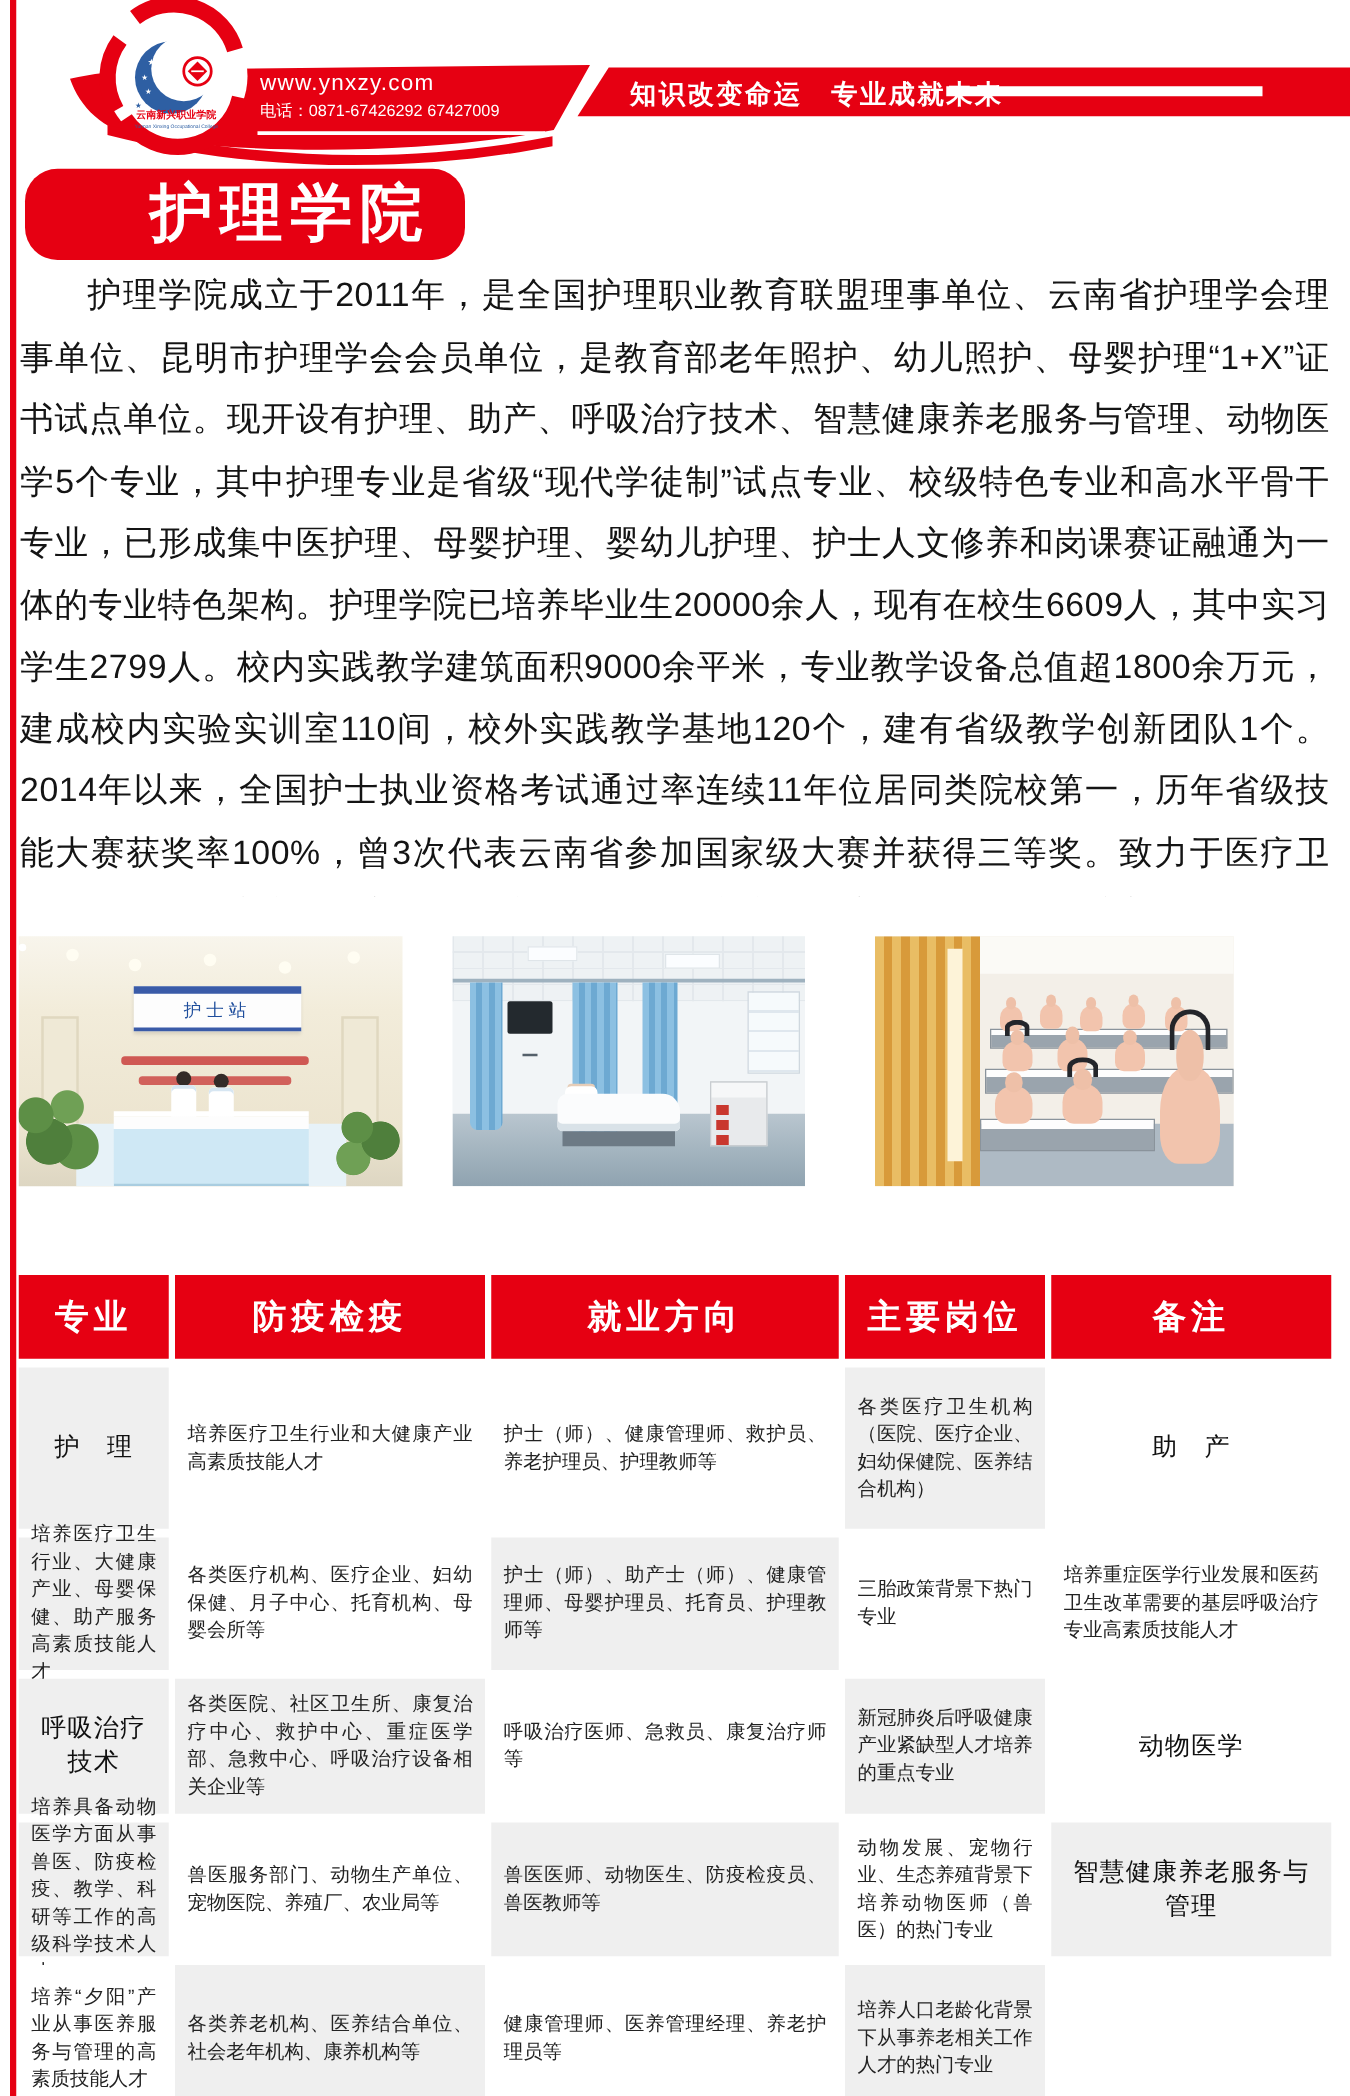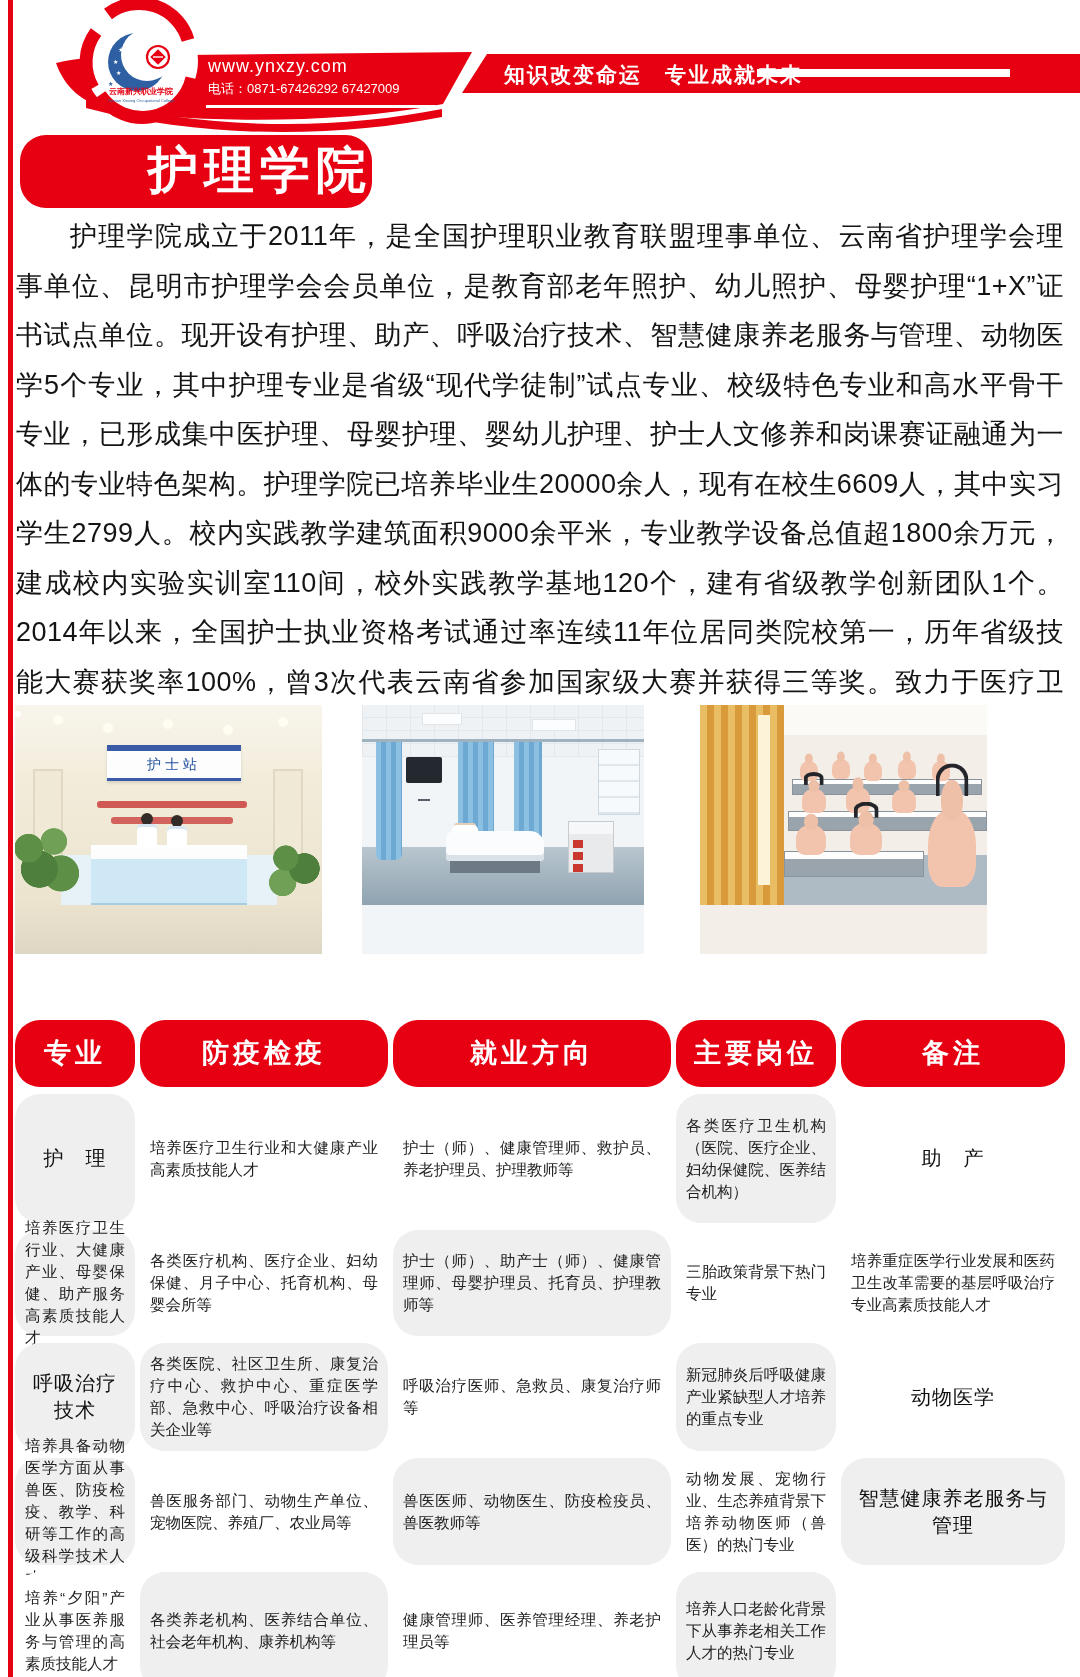--- a/index.html
+++ b/index.html
@@ -20,32 +20,32 @@
   .hdr-underline { position:absolute; left:206px; top:105px; width:230px; height:3px; background:#fff; }
   .slogan { left:504px; top:61px; font-size:21px; font-weight:bold; letter-spacing:2px; }
   .slogan-stripe { position:absolute; left:757px; top:69px; width:253px; height:8px; background:#fff; }
 
   .title-banner {
     position:absolute; left:20px; top:135px; width:352px; height:73px;
     background:#e60012; border-radius:26px;
   }
   .title-banner .t {
     position:absolute; left:100px; top:0; width:252px; height:89px; line-height:71px;
-    text-align:right; color:#fff; font-size:50px; font-weight:bold; letter-spacing:6px;
+    text-align:left; color:#fff; font-size:50px; font-weight:bold; letter-spacing:6px;
   }
 
   
   .intro {
     position:absolute; left:16px; top:212px; width:1048px; height:505px;
     font-size:27px; line-height:49.5px; color:#141414; text-align:justify;
     text-indent:2em; letter-spacing:0.5px; overflow:hidden;
   }
 
   
-  .photo { position:absolute; top:705px; height:249px; overflow:hidden; }
+  .photo { position:absolute; top:749px; height:200px; overflow:hidden; }
   .p1 { left:15px;  width:307px; background:linear-gradient(#f8f5ec 0%,#f2ecda 30%,#ece4cf 78%,#ddd6c2 100%); }
   .p2 { left:362px; width:282px; background:#f2f5f7; }
   .p3 { left:700px; width:287px; background:#f3efe8; }
   .ph { position:absolute; }
 
   
   .p1-lights { left:0; top:6px; width:6px; height:6px; border-radius:50%; background:#fff;
     box-shadow:40px 6px 0 2px #fffdf2, 90px 14px 0 2px #fffdf2, 150px 10px 0 2px #fffdf2, 210px 16px 0 2px #fffdf2, 265px 8px 0 2px #fffdf2; }
   .p1-sign { left:92px; top:40px; width:134px; height:36px; background:#fdfdfd;
     border-top:6px solid #3a5ba8; border-bottom:3px solid #3a5ba8;
@@ -96,21 +96,21 @@
     width:52%; height:38%; border:4px solid #23252a; border-bottom:none; border-radius:50% 50% 0 0; }
 
   
   .majors-table {
     position:absolute; left:15px; top:1020px; width:1050px;
     display:grid;
     grid-template-columns:120px 248px 278px 160px 224px;
     grid-template-rows:67px 129px 106px 108px 107px 118px;
     column-gap:5px; row-gap:7px;
   }
-  .cell { display:flex; align-items:center; padding:6px 10px; font-size:15.5px; line-height:1.42; color:#222; text-align:justify;border-radius:25px; }
+  .cell { display:flex; align-items:center; padding:6px 10px; font-size:15.5px; line-height:1.42; color:#222; text-align:justify; }
   .cell.g { background:#efefef; }
   .cell.w { background:#fff; }
   .cell.hd { background:#e60012; color:#fff; font-size:27px; font-weight:bold;
     justify-content:center; letter-spacing:4px; text-align:center; padding:0; }
   .cell.major { justify-content:center; text-align:center; font-size:20px; color:#101010; letter-spacing:1px; line-height:1.35; }
 </style>
 </head>
 <body>
 
 <div id="page">

